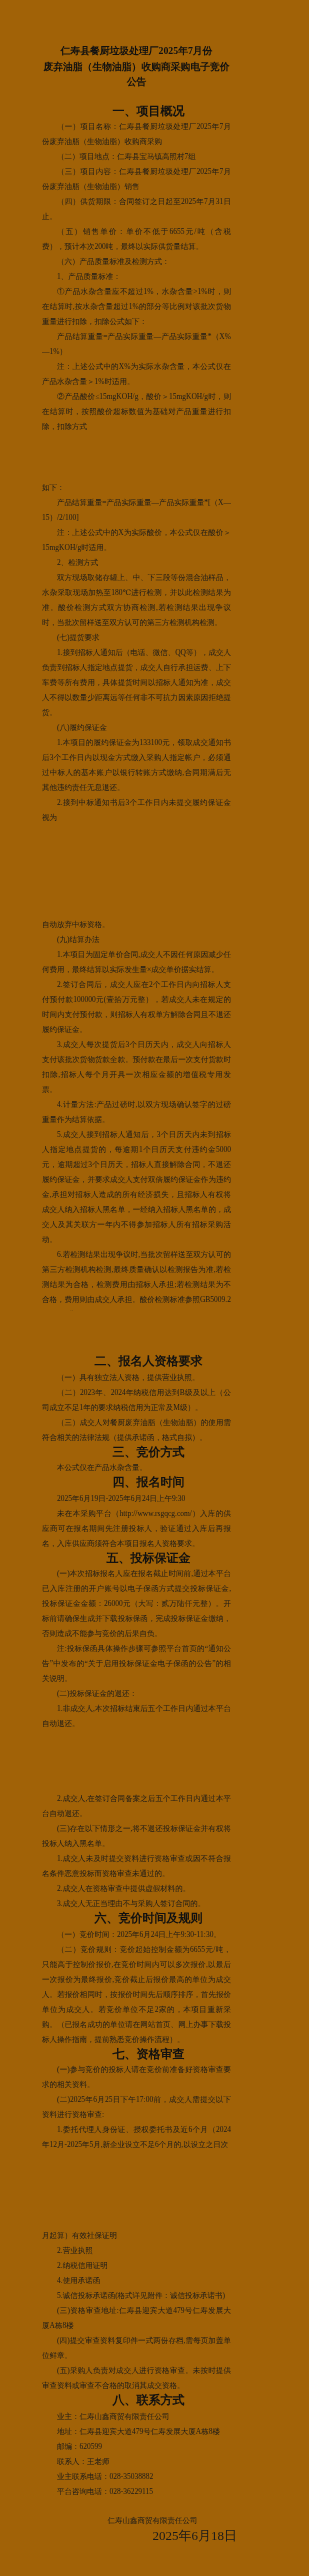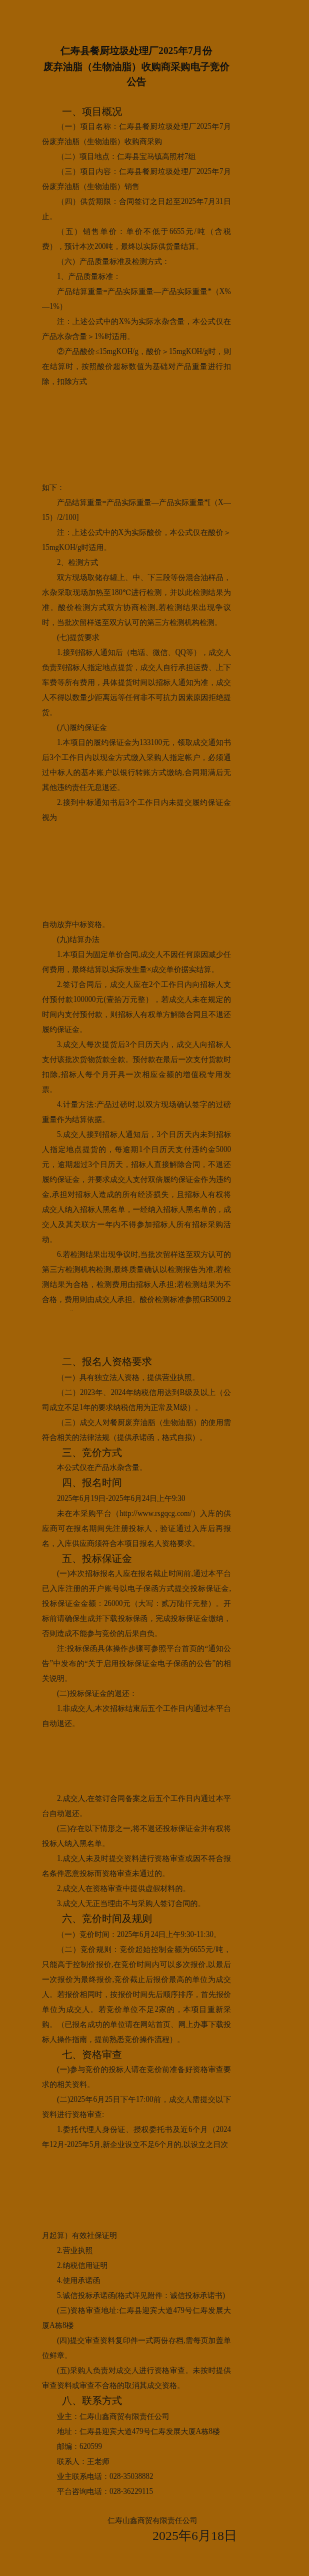--- a/index.html
+++ b/index.html
@@ -30,25 +30,26 @@
   .title-line {
     font-family: "Liberation Serif", "DejaVu Serif", serif;
     font-weight: 700;
     font-size: 9.8px;
     line-height: 15.5px;
     text-align: center;
     color: #111111;
   }
   .heading {
     font-family: "Liberation Sans", "DejaVu Sans", sans-serif;
-    font-weight: 400;
-    font-size: 10px;
+    font-weight: 700;
+    font-size: 12px;
     line-height: 15.5px;
     text-indent: 2em;
     color: #111111;
+    text-align: center;
   }
   .para {
     font-size: 7.5px;
     line-height: 15px;
     text-align: justify;
     text-indent: 2em;
     word-break: break-all;
   }
   .cont {
     font-size: 7.5px;
@@ -84,20 +85,21 @@
       <div class="blk title-line">公告</div>
       <div class="blk spacer"></div>
       <div class="blk heading">一、项目概况</div>
       <div class="blk para">（一）项目名称：仁寿县餐厨垃圾处理厂2025年7月份废弃油脂（生物油脂）收购商采购</div>
       <div class="blk para">（二）项目地点：仁寿县宝马镇高照村7组</div>
       <div class="blk para">（三）项目内容：仁寿县餐厨垃圾处理厂2025年7月份废弃油脂（生物油脂）销售</div>
       <div class="blk para">（四）供货期限：合同签订之日起至2025年7月31日止。</div>
       <div class="blk para">（五）销售单价：单价不低于6655元/吨（含税费），预计本次200吨，最终以实际供货量结算。</div>
       <div class="blk para">（六）产品质量标准及检测方式：</div>
       <div class="blk para">1、产品质量标准：</div>
+      <div class="blk para">①产品水杂含量应不超过1%，水杂含量&gt;1%时，则在结算时,按水杂含量超过1%的部分等比例对该批次货物重量进行扣除，扣除公式如下：</div>
       <div class="blk para">产品结算重量=产品实际重量—产品实际重量*（X%—1%）</div>
       <div class="blk para">注：上述公式中的X%为实际水杂含量，本公式仅在产品水杂含量＞1%时适用。</div>
       <div class="blk para">②产品酸价≤15mgKOH/g，酸价＞15mgKOH/g时，则在结算时，按照酸价超标数值为基础对产品重量进行扣除，扣除方式</div>
     </div>
     <div class="page">
       <div class="blk cont">如下：</div>
       <div class="blk para">产品结算重量=产品实际重量—产品实际重量*[（X—15）/2/100]</div>
       <div class="blk para">注：上述公式中的X为实际酸价，本公式仅在酸价＞15mgKOH/g时适用。</div>
       <div class="blk para">2、检测方式</div>
       <div class="blk para">双方现场取储存罐上、中、下三段等份混合油样品，水杂采取现场加热至180℃进行检测，并以此检测结果为准。酸价检测方式双方协商检测,若检测结果出现争议时，当批次留样送至双方认可的第三方检测机构检测。</div>

